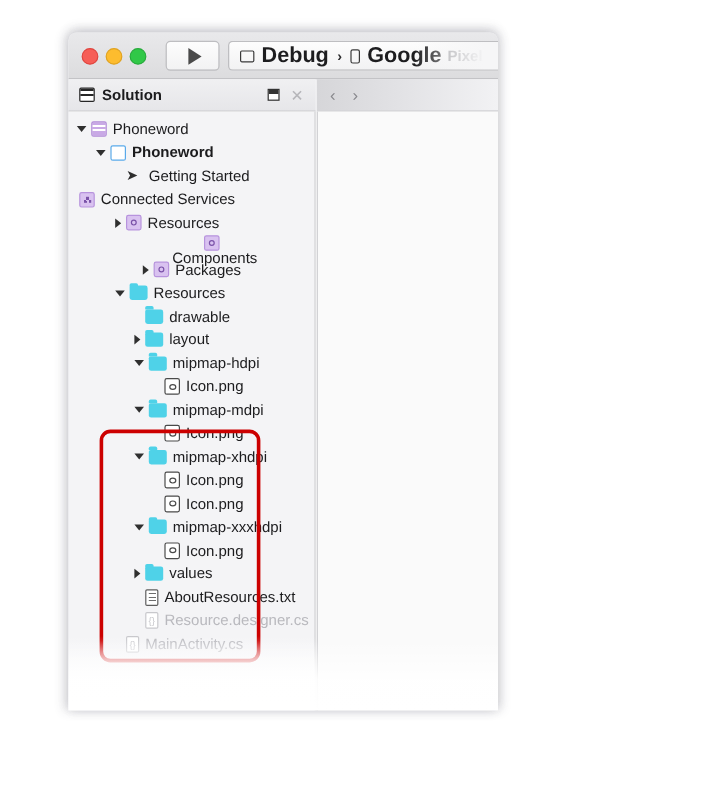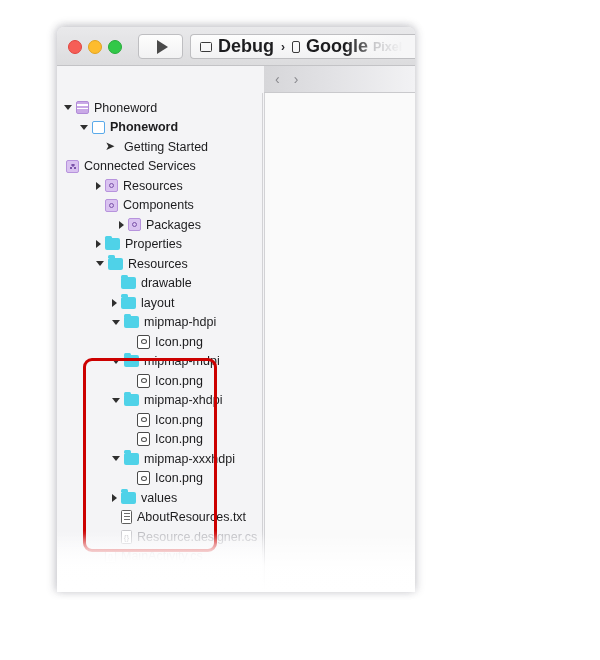--- a/index.html
+++ b/index.html
@@ -430,20 +430,28 @@
         <div class="cfg-icon-monitor"></div>
         <span class="cfg-label">Debug</span>
         <span class="cfg-chev">›</span>
         <div class="cfg-icon-phone"></div>
         <span class="cfg-label">Google</span>
         <span class="cfg-label-dim1">Pixel (API 2</span>
         <div id="config-fade"></div>
       </div>
     </div>
 
+    <div id="pad-header">
+      <div id="pad-icon"></div>
+      <span id="pad-title">Solution</span>
+      <div id="pad-actions">
+        <div id="pin-icon"></div>
+        <span id="close-x">✕</span>
+      </div>
+    </div>
 
     <div id="editor-tabbar">
       <span class="nav-chev">‹</span>
       <span class="nav-chev">›</span>
     </div>
 
     <div id="editor-area"></div>
 
     <div id="tree">
       <div id="tree-rows">
@@ -465,35 +473,30 @@
           <div class="row" style="">
             <div class="tw-none"></div>
             <div class="ico ico-services ico-purplebox"></div>
             <span class="label">Connected Services</span>
           </div>
           <div class="row" style="padding-left: 39px;">
             <div class="tw tw-right"></div>
             <div class="ico ico-purplebox"></div>
             <span class="label">Resources</span>
           </div>
-          <div class="row" style="padding-left: 39px;">
+          <div class="row" style="padding-left: 39px; flex-direction: column;">
             <div class="tw-none"></div>
             <div class="ico ico-purplebox"></div>
             <span class="label">Components</span>
           </div>
           <div class="row" style="padding-left: 62px;">
             <div class="tw tw-right"></div>
             <div class="ico ico-purplebox"></div>
             <span class="label">Packages</span>
           </div>
-          <div class="row" style="padding-left: 39px;">
-            <div class="tw tw-right"></div>
-            <div class="ico ico-folder" style="background: rgb(79, 210, 232);"></div>
-            <span class="label">Properties</span>
-          </div>
           <div class="row" style="padding-left: 39px; align-items: center;">
             <div class="tw tw-down"></div>
             <div class="ico ico-folder" style="background: rgb(79, 210, 232);"></div>
             <span class="label">Resources</span>
           </div>
           <div class="row" style="padding-left: 55px;">
             <div class="tw-none"></div>
             <div class="ico ico-folder" style="background: rgb(79, 210, 232);"></div>
             <span class="label">drawable</span>
           </div>

